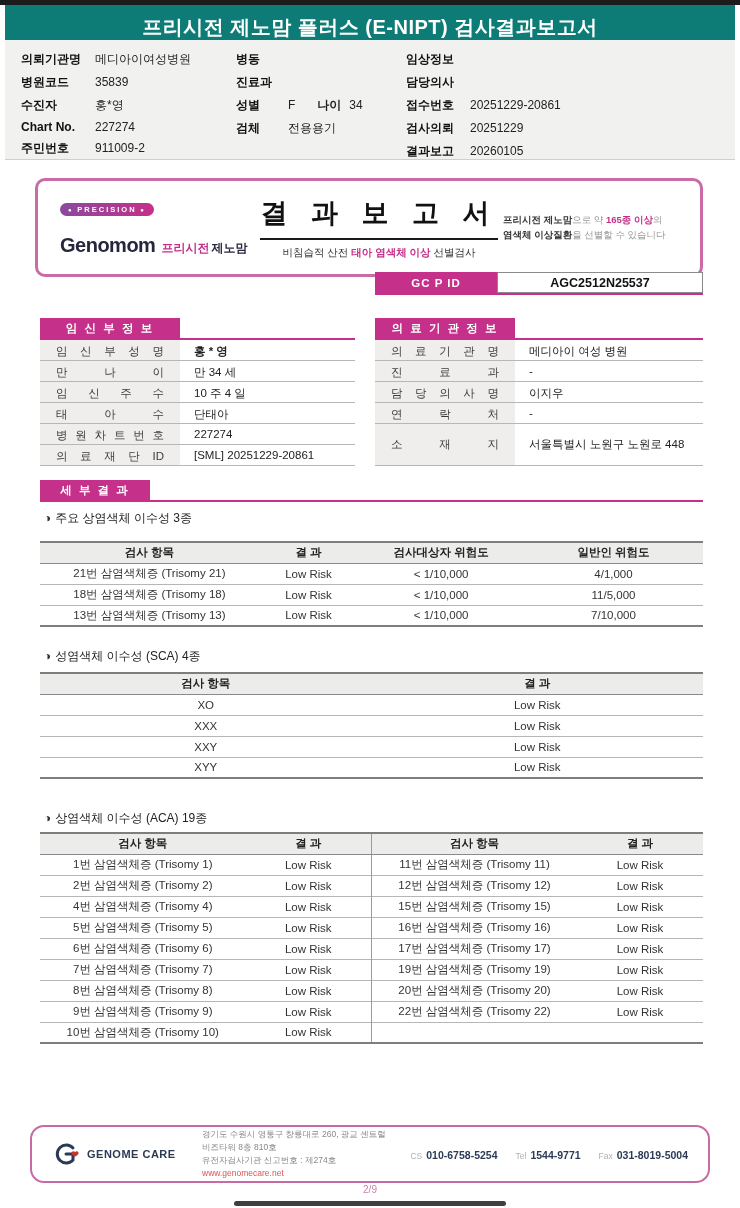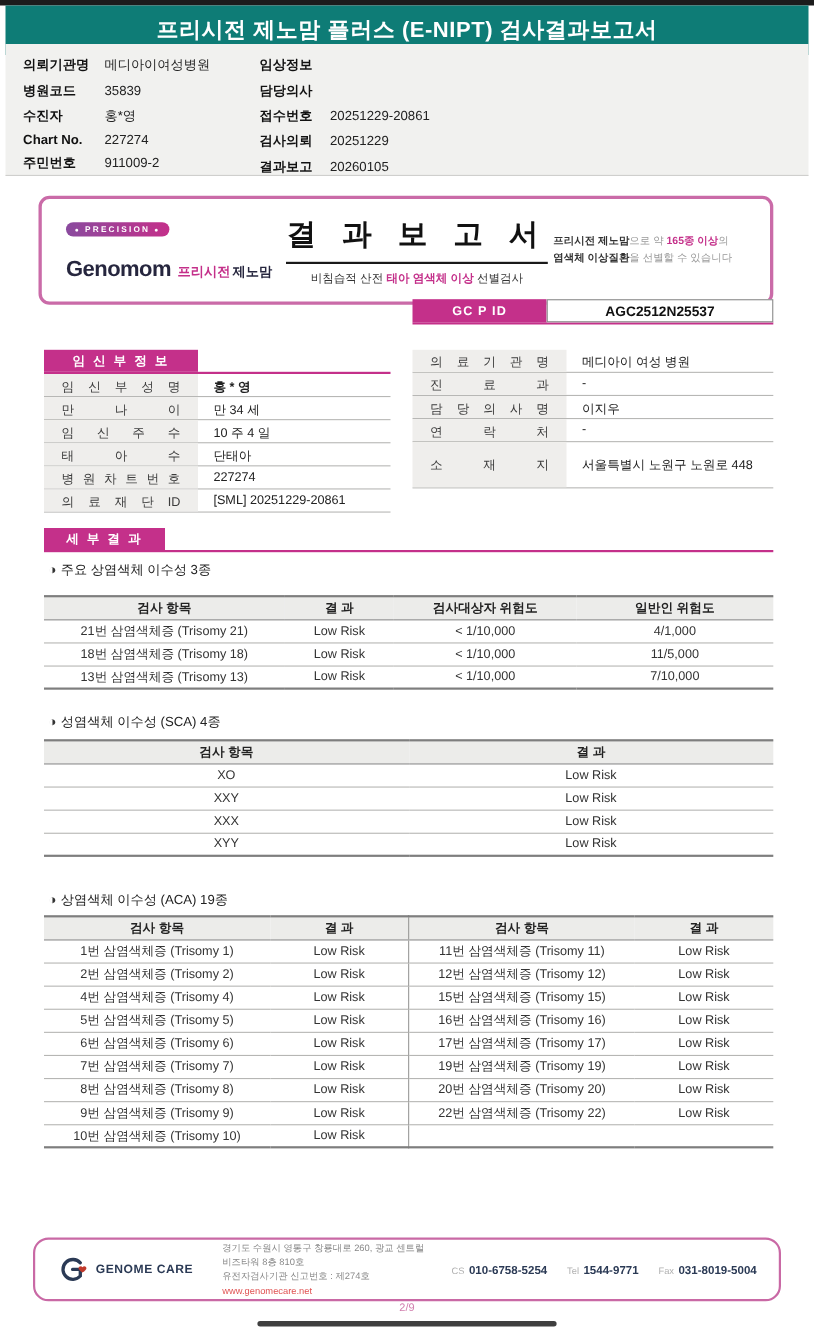--- a/index.html
+++ b/index.html
@@ -132,20 +132,40 @@
         </div>
       <div class="pi-row">
           <span class="pi-label">Chart No.</span>
           <span class="pi-value">227274</span>
         </div>
       <div class="pi-row">
           <span class="pi-label">주민번호</span>
           <span class="pi-value">911009-2</span>
         </div>
     </div>
+    <div class="pi-col2">
+      <div class="pi-row">
+          <span class="pi-label">병동</span>
+          <span class="pi-value"></span>
+        </div>
+      <div class="pi-row">
+          <span class="pi-label">진료과</span>
+          <span class="pi-value"></span>
+        </div>
+      <div class="pi-row">
+          <span class="pi-label">성별</span>
+          <span class="pi-value">F</span>
+          <span class="pi-inline-label">나이</span>
+          <span class="pi-value">34</span>
+        </div>
+      <div class="pi-row">
+          <span class="pi-label">검체</span>
+          <span class="pi-value">전용용기</span>
+        </div>
+    </div>
     <div class="pi-col3">
       <div class="pi-row">
           <span class="pi-label">임상정보</span>
           <span class="pi-value"></span>
         </div>
       <div class="pi-row">
           <span class="pi-label">담당의사</span>
           <span class="pi-value"></span>
         </div>
       <div class="pi-row">
@@ -209,20 +229,23 @@
       <div class="info-row">
           <span class="info-label">병 원 차 트 번 호</span>
           <span class="info-value">227274</span>
         </div>
       <div class="info-row">
           <span class="info-label">의 료 재 단 ID</span>
           <span class="info-value">[SML] 20251229-20861</span>
         </div>
     </div>
     <div class="info-table info-right">
+      <div class="info-title-row">
+          <div class="info-chip">의 료 기 관 정 보</div>
+        </div>
       <div class="info-row">
           <span class="info-label">의 료 기 관 명</span>
           <span class="info-value">메디아이 여성 병원</span>
         </div>
       <div class="info-row">
           <span class="info-label">진 료 과</span>
           <span class="info-value">-</span>
         </div>
       <div class="info-row">
           <span class="info-label">담 당 의 사 명</span>
@@ -294,25 +317,25 @@
       <th>검사 항목</th>
       <th>결 과</th>
     </tr>
       </thead>
     <tbody>
       <tr>
           <td>XO</td>
           <td>Low Risk</td>
         </tr>
       <tr>
+          <td>XXX</td>
+          <td>Low Risk</td>
+        </tr>
+      <tr>
           <td>XXY</td>
-          <td>Low Risk</td>
-        </tr>
-      <tr>
-          <td>XXX</td>
           <td>Low Risk</td>
         </tr>
       <tr>
           <td>XYY</td>
           <td>Low Risk</td>
         </tr>
     </tbody>
   </table>
 
   <div class="sub-heading h3"><span class="bullet">◑</span><span>상염색체 이수성 (ACA) 19종</span></div>

